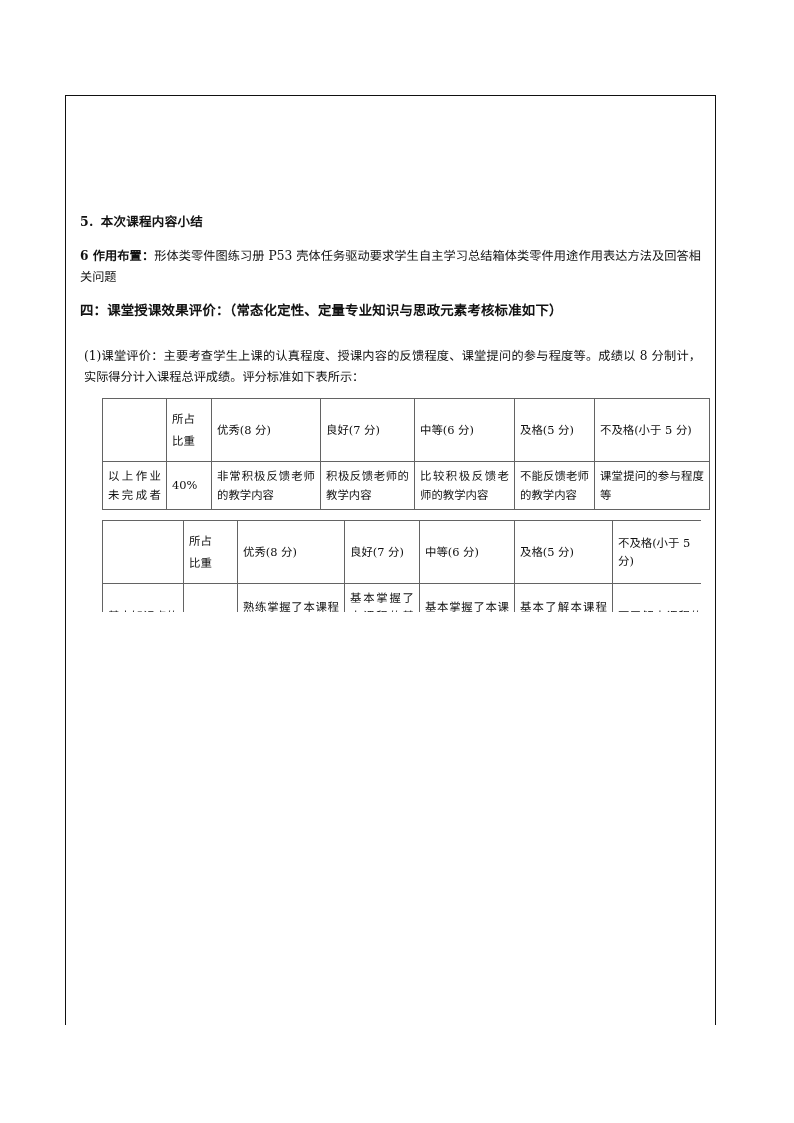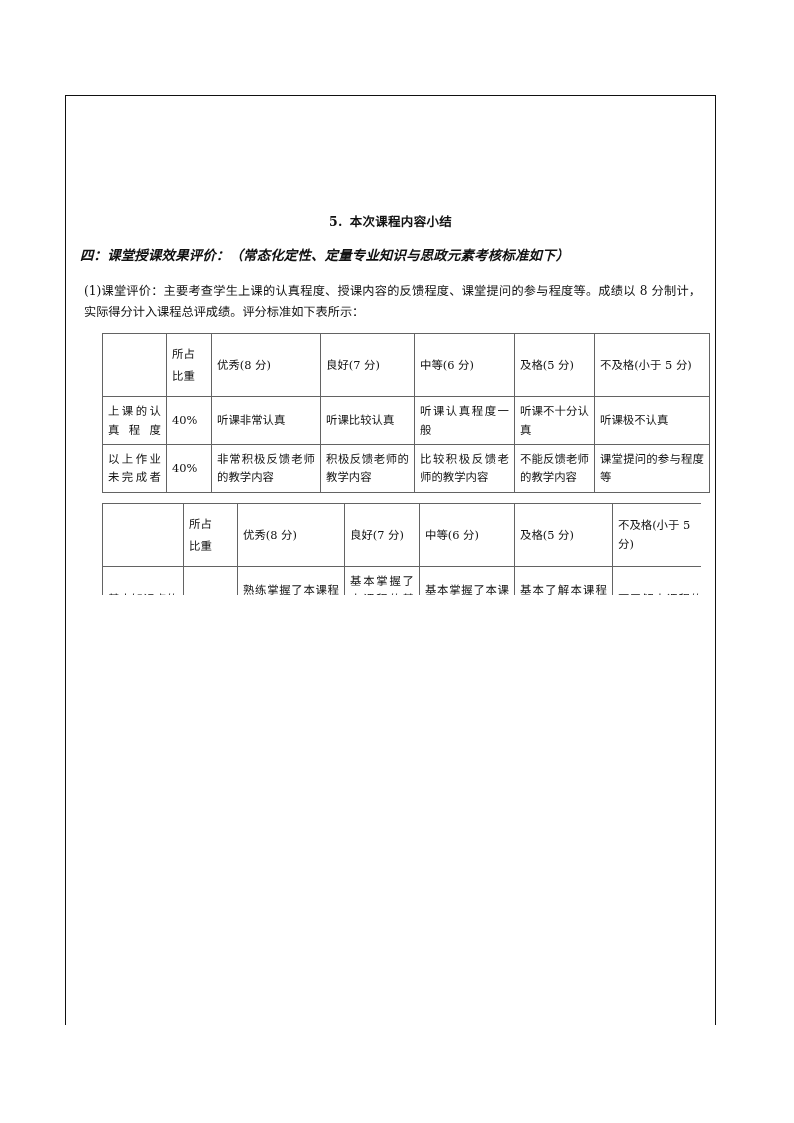--- a/index.html
+++ b/index.html
@@ -38,39 +38,37 @@
   
   .top-gap { height: 118px; }
 
   
   .h-num {
     font-weight: bold;
     font-size: 12.5px;
     letter-spacing: .3px;
     margin: 0 0 15px 0;
     line-height: 1.35;
-    text-align: center;
   }
   .h-num .numlabel { margin-right: 7px; }
 
   .h-assign {
     font-size: 12.2px;
     line-height: 1.72;
     margin: 0 0 13px 0;
     text-align: justify;
   }
   .h-assign .lead { font-weight: bold; }
 
   .h-section {
     font-weight: bold;
     font-size: 13.4px;
     line-height: 1.4;
-    margin: 0 0 16px 0;
+    margin: 0 0 26px 0;
     letter-spacing: .2px;
-    font-style: italic;
   }
 
   p.body-par {
     font-size: 12.2px;
     line-height: 1.74;
     margin: 0 0 10px 4px;
     text-align: justify;
     text-justify: inter-ideograph;
   }
 
@@ -139,20 +137,23 @@
 
 <div class="page-frame">
   <div class="frame-inner">
 
     <div class="top-gap"></div>
 
     <div class="h-num">
       <span class="numlabel">5.</span><span>本次课程内容小结</span>
     </div>
 
+    <div class="h-assign">
+      <span class="lead">6 作用布置：</span><span>形体类零件图练习册 P53 壳体任务驱动要求学生自主学习总结箱体类零件用途作用表达方法及回答相关问题</span>
+    </div>
 
     <div class="h-section">四：课堂授课效果评价：（常态化定性、定量专业知识与思政元素考核标准如下）</div>
 
     <p class="body-par">(1)课堂评价：主要考查学生上课的认真程度、授课内容的反馈程度、课堂提问的参与程度等。成绩以 8 分制计，实际得分计入课程总评成绩。评分标准如下表所示：</p>
 
     <table class="grade-table t1">
       <colgroup>
         <col class="c0">
           <col class="c1">
           <col class="c2">
@@ -169,29 +170,20 @@
             <span class="stack-line">比重</span>
           </td>
           <td class="cell-left">优秀(8 分)</td>
           <td class="cell-left">良好(7 分)</td>
           <td class="cell-left">中等(6 分)</td>
           <td class="cell-left">及格(5 分)</td>
           <td class="cell-left">不及格(小于 5 分)</td>
         </tr>
       </thead>
       <tbody>
-        <tr>
-          <td class="crit">上课的认真程度</td>
-          <td class="cell-left">40%</td>
-          <td class="cell-just">听课非常认真</td>
-          <td class="cell-just">听课比较认真</td>
-          <td class="cell-just">听课认真程度一般</td>
-          <td class="cell-just">听课不十分认真</td>
-          <td class="cell-just">听课极不认真</td>
-        </tr>
         <tr>
           <td class="crit">以上作业未完成者</td>
           <td class="cell-left">40%</td>
           <td class="cell-just">非常积极反馈老师的教学内容</td>
           <td class="cell-just">积极反馈老师的教学内容</td>
           <td class="cell-just">比较积极反馈老师的教学内容</td>
           <td class="cell-just">不能反馈老师的教学内容</td>
           <td class="cell-just">课堂提问的参与程度等</td>
         </tr>
       </tbody>

